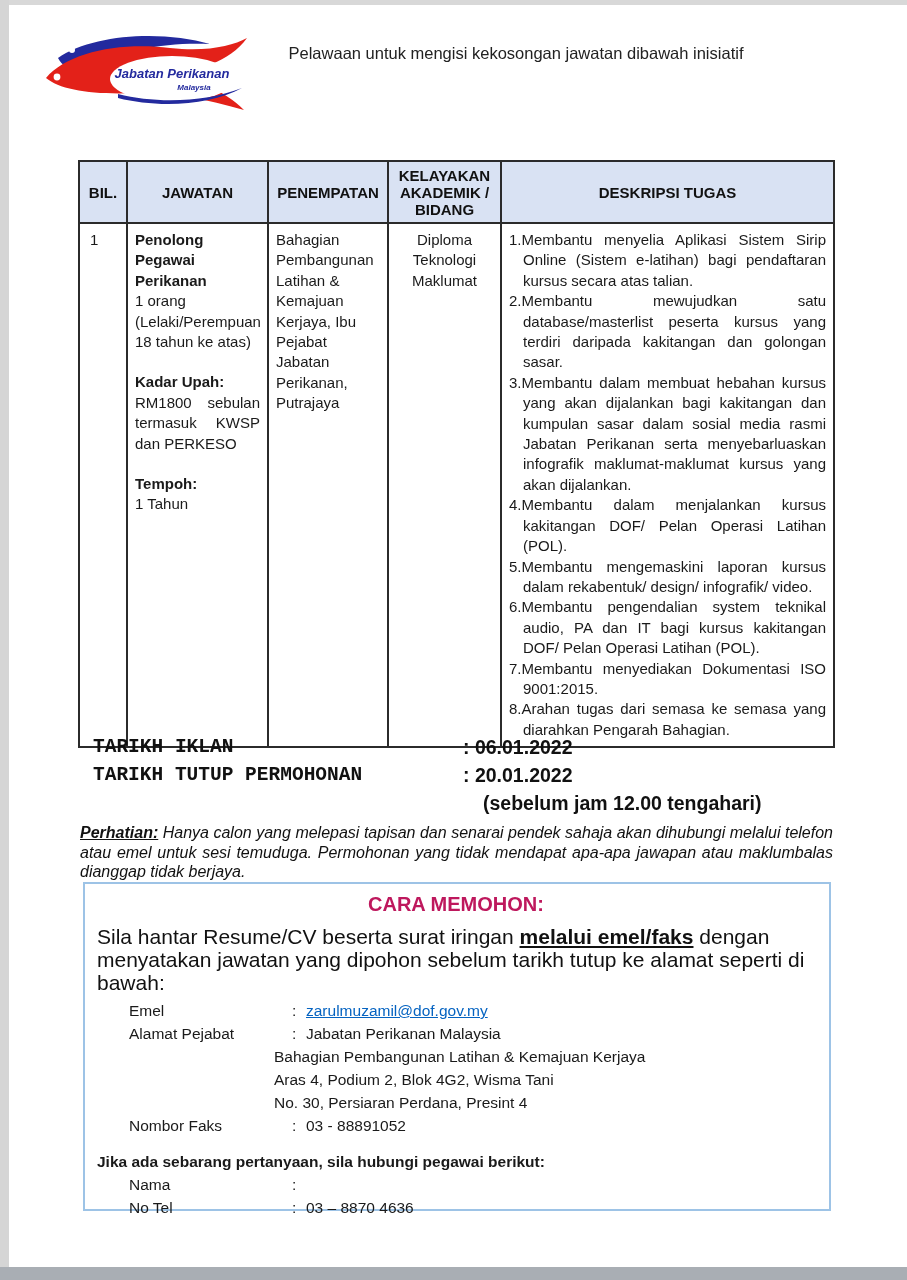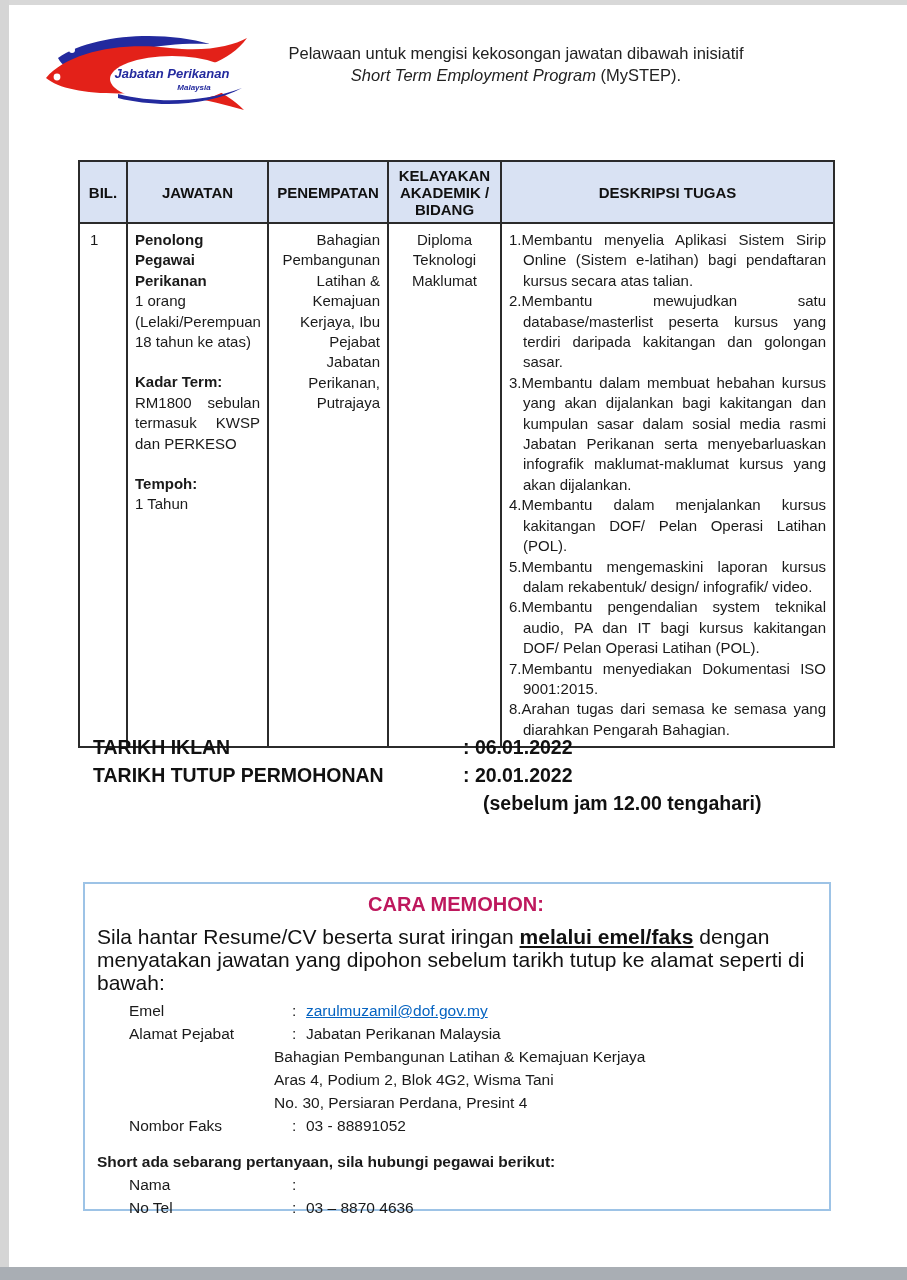--- a/index.html
+++ b/index.html
@@ -23,28 +23,28 @@
   .main-table th, .main-table td { border:2px solid #2b2b2b; }
   .main-table th {
     background:#d9e2f3; font-size:15px; font-weight:bold; text-align:center;
     height:62px; line-height:17px; padding:4px 2px; color:#111;
   }
   .main-table td { vertical-align:top; font-size:15px; line-height:20.4px; padding:6px 7px; background:#fff; }
   td.c-bil { text-align:left; padding-left:10px; }
   td.c-jawatan .b { font-weight:bold; }
   td.c-jawatan .justify { text-align:justify; }
   td.c-jawatan .gap { margin-top:20px; }
-  td.c-penempatan { text-align:right; }
+  td.c-penempatan { text-align:left; }
   td.c-kelayakan { text-align:center; }
   .task { text-align:justify; padding-left:14px; text-indent:-14px; }
 
   
   .dates { position:absolute; left:93px; top:733px; width:730px; font-weight:bold; font-size:19.5px; color:#111; }
   .date-row { display:flex; line-height:28px; }
-  .date-label { width:370px; flex-shrink:0; }
+  .date-label { width:370px; flex-shrink:0;font-family:Liberation Mono, monospace; }
   .date-note { margin-left:390px; line-height:29px; }
 
   
   .perhatian { position:absolute; left:80px; top:823px; width:753px; font-style:italic; font-size:16px; line-height:19.5px; text-align:justify; color:#111; }
   .perhatian .lead { font-weight:bold; text-decoration:underline; }
 
   
   .memohon-box { position:absolute; left:83px; top:882px; width:748px; height:329px; border:2px solid #9dc3e6; background:#fff; padding:7px 14px 0 12px; }
   .memohon-heading { text-align:center; font-weight:bold; font-size:20px; margin-top:2px; color:#be185d; }
   .memohon-intro { margin-top:9px; font-size:21px; line-height:23px; color:#111; }
@@ -75,21 +75,20 @@
       <ellipse cx="130" cy="51" rx="62" ry="23" fill="#ffffff"></ellipse>
       <path d="M76,66 C115,76 165,74 200,60 C168,78 115,80 76,70 Z" fill="#232a9e"></path>
       <text x="130" y="50" text-anchor="middle" font-size="13" font-style="italic" font-weight="bold" fill="#232a9e" font-family="Liberation Sans, sans-serif">Jabatan Perikanan</text>
       <text x="152" y="62" text-anchor="middle" font-size="8" font-style="italic" font-weight="bold" fill="#232a9e" font-family="Liberation Sans, sans-serif">Malaysia</text>
     </svg>
   </div>
 
   <div class="header-block">
     <div class="doc-subtitle">
       <div>Pelawaan untuk mengisi kekosongan jawatan dibawah inisiatif</div>
-      <div><em>Short Term Employment Program</em><span> (MySTEP).</span></div>
     </div>
   </div>
 
   <table class="main-table">
     <colgroup>
       <col style="width:48px">
         <col style="width:141px">
         <col style="width:120px">
         <col style="width:113px">
         <col style="width:333px">
@@ -105,21 +104,21 @@
     </thead>
     <tbody>
       <tr>
         <td class="c-bil">1</td>
         <td class="c-jawatan">
           <div class="b">Penolong</div>
           <div class="b">Pegawai</div>
           <div class="b">Perikanan</div>
           <div>1 orang</div>
           <div>(Lelaki/Perempuan 18 tahun ke atas)</div>
-          <div class="b gap">Kadar Term:</div>
+          <div class="b gap">Kadar Upah:</div>
           <div class="justify">RM1800 sebulan termasuk KWSP dan PERKESO</div>
           <div class="b gap">Tempoh:</div>
           <div>1 Tahun</div>
         </td>
         <td class="c-penempatan">Bahagian Pembangunan Latihan &amp; Kemajuan Kerjaya, Ibu Pejabat Jabatan Perikanan, Putrajaya</td>
         <td class="c-kelayakan">Diploma Teknologi Maklumat</td>
         <td class="c-tugas">
           <div class="task">1.Membantu menyelia Aplikasi Sistem Sirip Online (Sistem e-latihan) bagi pendaftaran kursus secara atas talian.</div>
           <div class="task">2.Membantu mewujudkan satu database/masterlist peserta kursus yang terdiri daripada kakitangan dan golongan sasar.</div>
           <div class="task">3.Membantu dalam membuat hebahan kursus yang akan dijalankan bagi kakitangan dan kumpulan sasar dalam sosial media rasmi Jabatan Perikanan serta menyebarluaskan infografik maklumat-maklumat kursus yang akan dijalankan.</div>
@@ -138,20 +137,23 @@
       <span class="date-label">TARIKH IKLAN</span>
       <span>: 06.01.2022</span>
     </div>
     <div class="date-row">
       <span class="date-label">TARIKH TUTUP PERMOHONAN</span>
       <span>: 20.01.2022</span>
     </div>
     <div class="date-note">(sebelum jam 12.00 tengahari)</div>
   </div>
 
+  <div class="perhatian">
+    <span class="lead">Perhatian:</span><span> Hanya calon yang melepasi tapisan dan senarai pendek sahaja akan dihubungi melalui telefon atau emel untuk sesi temuduga. Permohonan yang tidak mendapat apa-apa jawapan atau maklumbalas dianggap tidak berjaya.</span>
+  </div>
 
   <div class="memohon-box">
     <div class="memohon-heading">CARA MEMOHON:</div>
     <div class="memohon-intro">
       <span>Sila hantar Resume/CV beserta surat iringan </span><span class="bu">melalui emel/faks</span><span> dengan menyatakan jawatan yang dipohon sebelum tarikh tutup ke alamat seperti di bawah:</span>
     </div>
     <div class="m-rows">
       <div class="m-row">
         <span class="m-label">Emel</span>
         <span class="m-colon">:</span>
@@ -163,21 +165,21 @@
         <span class="m-value">Jabatan Perikanan Malaysia</span>
       </div>
       <div class="addr-extra">Bahagian Pembangunan Latihan &amp; Kemajuan Kerjaya</div>
       <div class="addr-extra">Aras 4, Podium 2, Blok 4G2, Wisma Tani</div>
       <div class="addr-extra">No. 30, Persiaran Perdana, Presint 4</div>
       <div class="m-row">
         <span class="m-label">Nombor Faks</span>
         <span class="m-colon">:</span>
         <span class="m-value">03 - 88891052</span>
       </div>
-      <div class="contact-heading">Short ada sebarang pertanyaan, sila hubungi pegawai berikut:</div>
+      <div class="contact-heading">Jika ada sebarang pertanyaan, sila hubungi pegawai berikut:</div>
       <div class="m-row">
         <span class="m-label">Nama</span>
         <span class="m-colon">:</span>
       </div>
       <div class="m-row">
         <span class="m-label">No Tel</span>
         <span class="m-colon">:</span>
         <span class="m-value">03 – 8870 4636</span>
       </div>
     </div>

